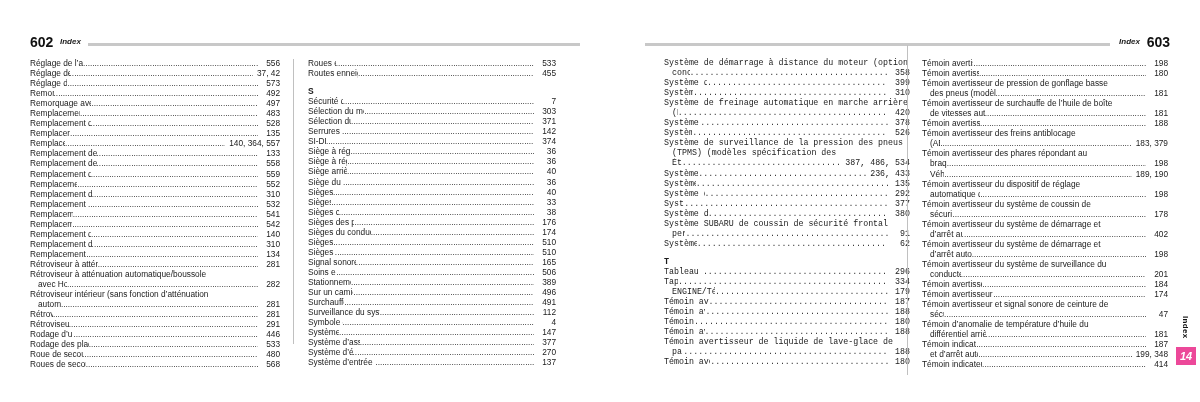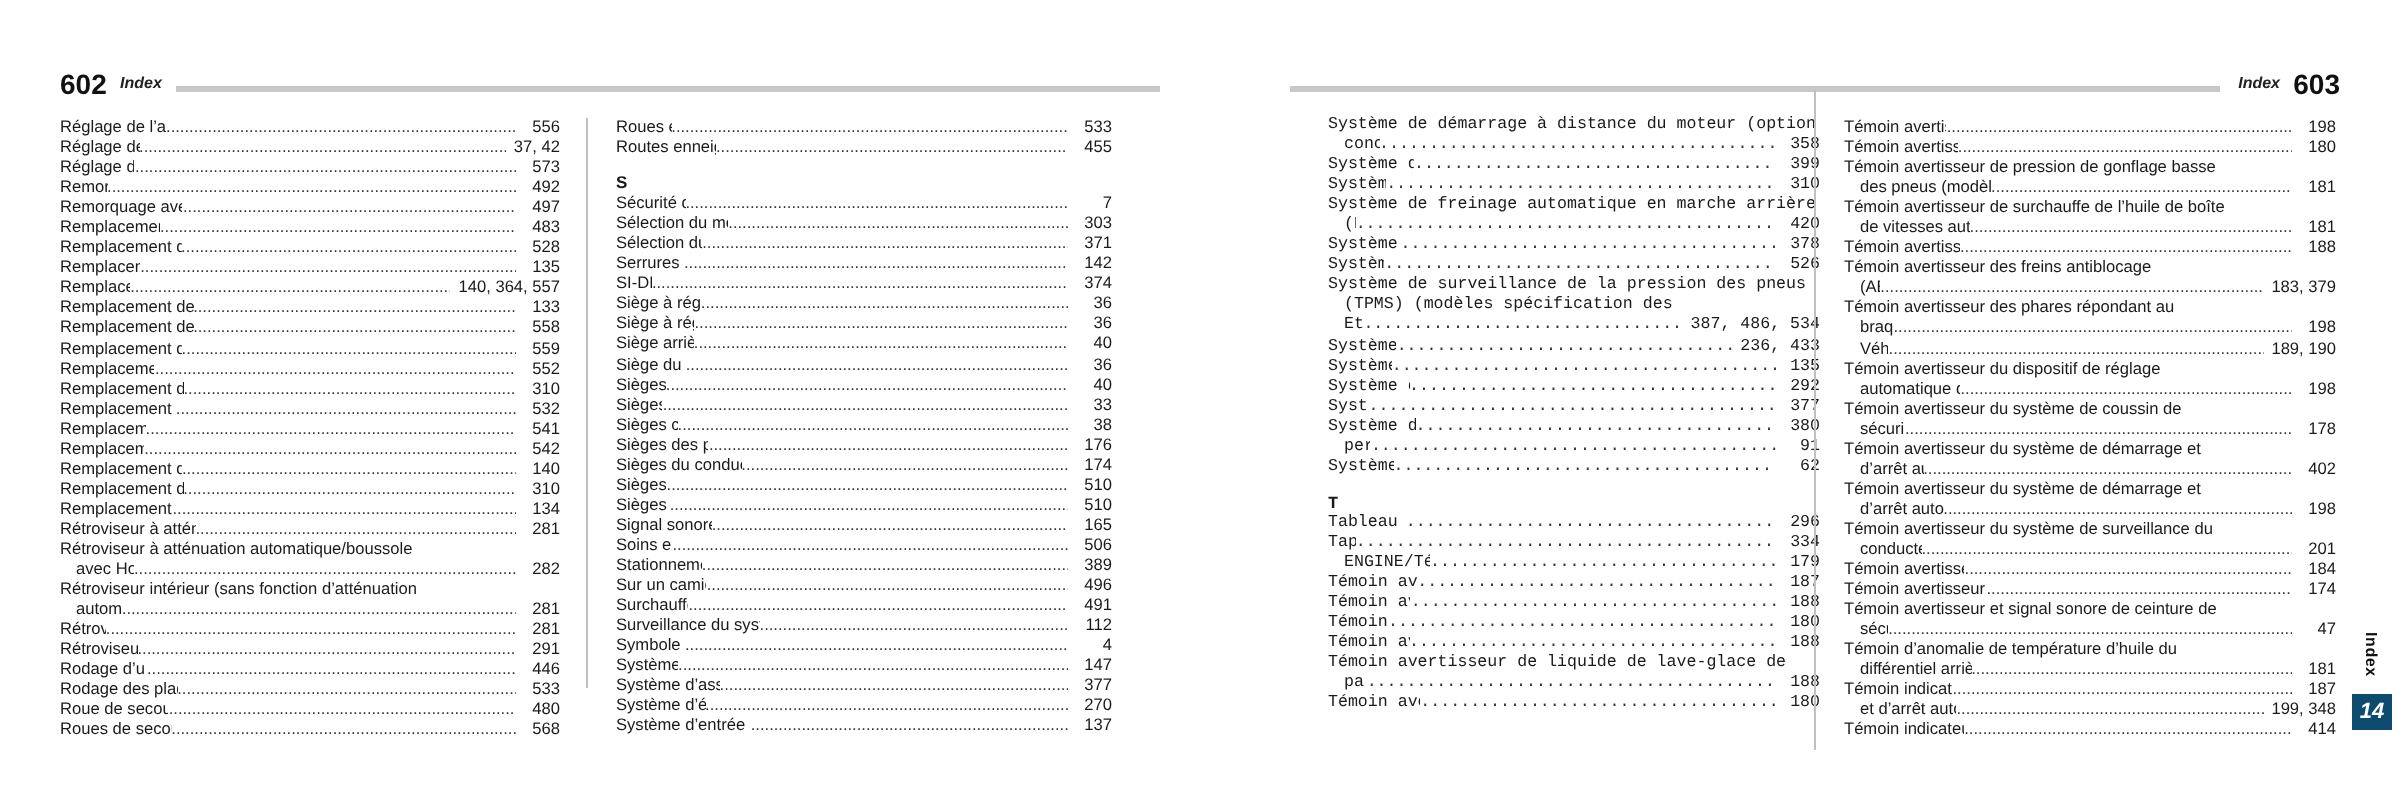--- a/index.html
+++ b/index.html
@@ -39,21 +39,21 @@
     .entry .pg { flex: 0 0 auto; text-align: right; padding-left: 4px; min-width: 18px; }
     .entry.multi { display: block; }
     .entry.multi .first { white-space: nowrap; }
     .entry.multi .lastline { display: flex; padding-left: 8px; }
     .entry.multi .lastline .txt { white-space: nowrap; }
     .entry.multi .mid { padding-left: 8px; white-space: nowrap; }
     .letter { font-weight: bold; font-size: 8.5px; margin-top: 8px; }
 
     .side-tab { position: absolute; left: 1176px; top: 316px; width: 14px; font-size: 8px; font-weight: bold;
                 writing-mode: vertical-rl; color: #111; letter-spacing: 0.3px; }
-    .chapter-box { position: absolute; left: 1176px; top: 347px; width: 20px; height: 18px; background: #0c4a6e;
+    .chapter-box { position: absolute; left: 1176px; top: 347px; width: 20px; height: 18px; background: #ec4899;
                    color: #ffffff; font-weight: bold; font-style: italic; font-size: 11px; line-height: 18px; text-align: center; }
   </style>
 </head>
 <body>
 
 <div class="page page-left">
   <div class="header">
     <span class="page-num">602</span>
     <span class="section-name">Index</span>
     <div class="header-bar"></div>
@@ -433,20 +433,21 @@
         <span class="txt">Système des freins</span>
         <span class="dots"></span>
         <span class="pg">377</span>
       </div>
       <div class="entry">
         <span class="txt">Système du Contrôle de Dynamique du Véhicule</span>
         <span class="dots"></span>
         <span class="pg">380</span>
       </div>
       <div class="entry multi">
+        <div class="first">Système SUBARU de coussin de sécurité frontal</div>
         <div class="lastline">
           <span class="txt">perfectionné</span>
           <span class="dots"></span>
           <span class="pg">91</span>
         </div>
       </div>
       <div class="entry">
         <span class="txt">Systèmes de retenue pour enfant</span>
         <span class="dots"></span>
         <span class="pg">62</span>

